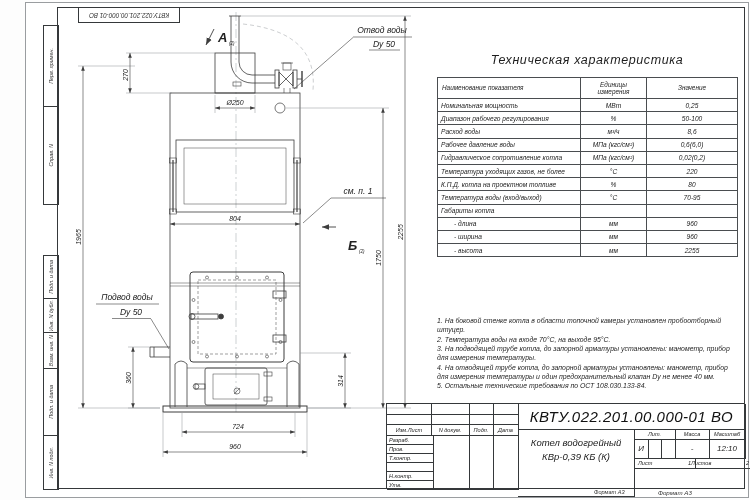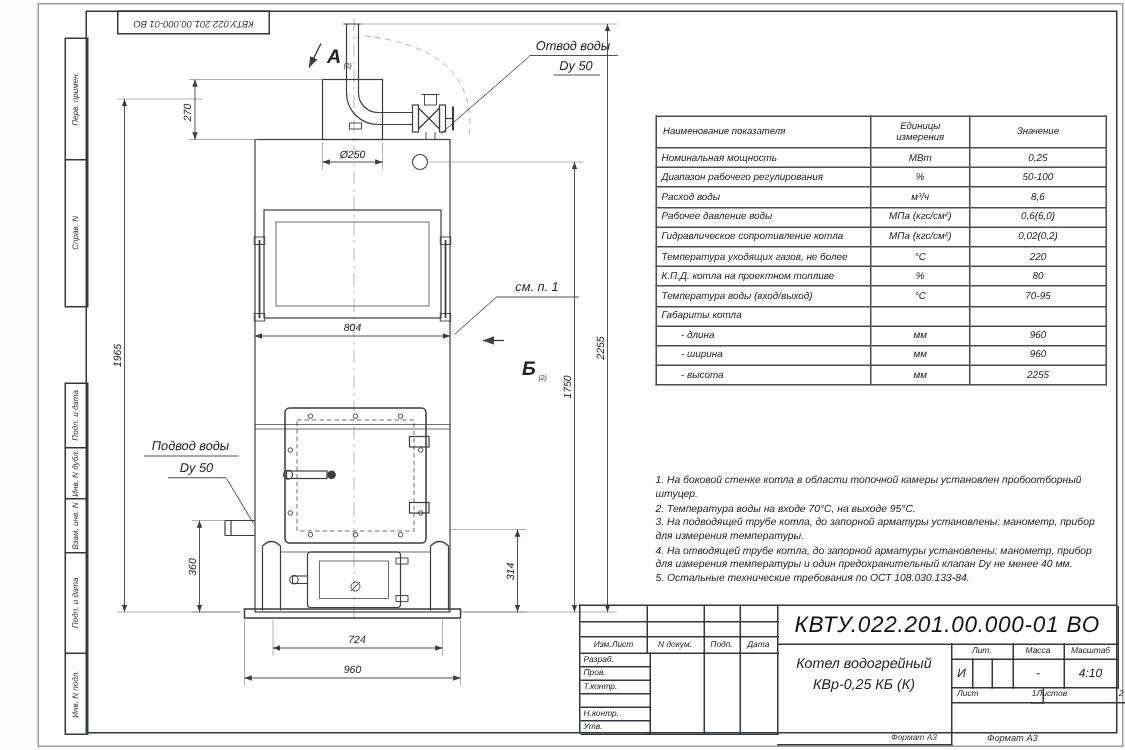--- a/index.html
+++ b/index.html
@@ -266,20 +266,21 @@
         <text x="131" y="314.5" font-size="8.5" text-anchor="middle">Dy 50</text>
         <path d="M96,304 H159 M112,318.5 H151 M151,319 L169,349" stroke="#3d3d3d" stroke-width="0.6" fill="none"></path>
       </g>
       <g>
         <text x="358" y="194" font-size="8.5" text-anchor="middle">см. п. 1</text>
         <path d="M331,198 H386 M331,198 L303,223" stroke="#3d3d3d" stroke-width="0.6" fill="none"></path>
       </g>
     </g>
   </svg>
 
+  <div class="abs" id="spec-title">Техническая характеристика</div>
   <table class="spec">
     <colgroup>
         <col style="width:143px">
         <col style="width:66px">
         <col style="width:91px">
       </colgroup>
     <tbody>
         <tr>
       <th style="text-align:left;padding-left:4px;">Наименование показателя</th>
       <th>Единицы измерения</th>
@@ -378,31 +379,31 @@
     <div class="cell" style="left:0;top:67px;width:44px;height:9px;padding-left:2px;">Н.контр.</div>
     <div class="cell" style="left:0;top:76px;width:44px;height:9px;padding-left:2px;">Утв.</div>
     <div class="cell" style="left:44px;top:31px;width:38px;height:54px;"></div>
     <div class="cell" style="left:82px;top:31px;width:24px;height:54px;"></div>
     <div class="cell" style="left:106px;top:31px;width:25px;height:54px;"></div>
 
     <div class="cell cc" id="doc-num" style="left:131px;top:0;width:227px;height:25px;">КВТУ.022.201.00.000-01 ВО</div>
 
     <div class="cell cc" id="prod-name" style="left:131px;top:25px;width:116px;height:60px;">
       <span>Котел водогрейный</span>
-      <span>КВр-0,25 КБ (К)</span>
+      <span>КВр-0,39 КБ (К)</span>
     </div>
 
     <div class="cell cc" style="left:247px;top:25px;width:41px;height:10px;">Лит.</div>
     <div class="cell cc" style="left:288px;top:25px;width:34px;height:10px;">Масса</div>
     <div class="cell cc" style="left:322px;top:25px;width:36px;height:10px;">Масштаб</div>
     <div class="cell cc big" style="left:247px;top:35px;width:14px;height:19px;">И</div>
     <div class="cell cc" style="left:261px;top:35px;width:13px;height:19px;"></div>
     <div class="cell cc" style="left:274px;top:35px;width:14px;height:19px;"></div>
     <div class="cell cc big" style="left:288px;top:35px;width:34px;height:19px;">-</div>
-    <div class="cell cc big" style="left:322px;top:35px;width:36px;height:19px;">4:10</div>
+    <div class="cell cc big" style="left:322px;top:35px;width:36px;height:19px;">12:10</div>
     <div class="cell" style="left:247px;top:54px;width:53px;height:10px;justify-content:space-between;padding:0 4px;">
       <span>Лист</span>
       <span>1</span>
     </div>
     <div class="cell" style="left:300px;top:54px;width:58px;height:10px;justify-content:space-between;padding:0 4px;">
       <span>Листов</span>
       <span>2</span>
     </div>
   </div>
 

